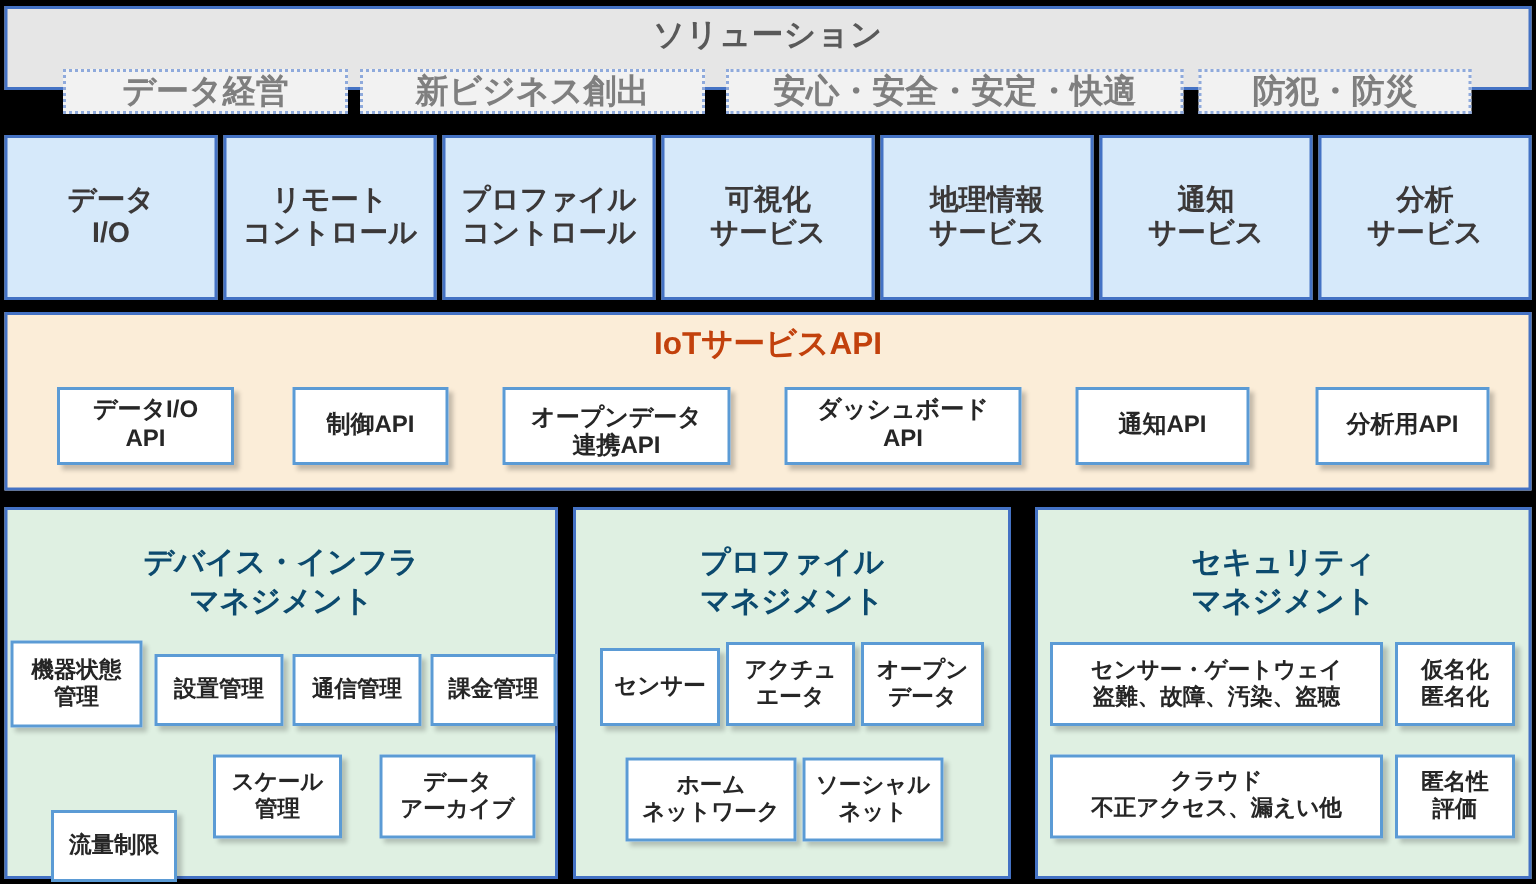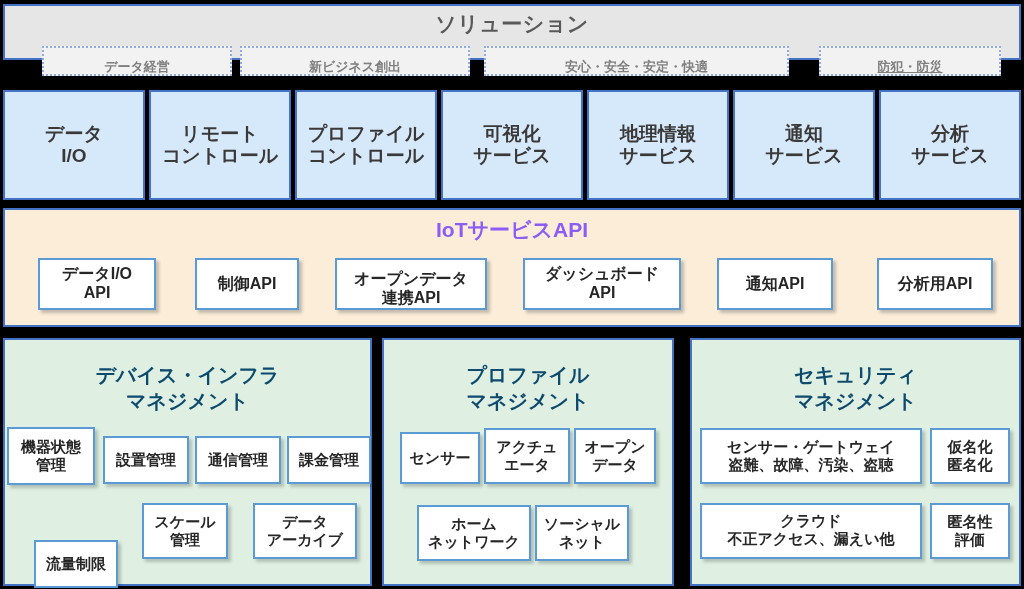--- a/index.html
+++ b/index.html
@@ -23,38 +23,38 @@
     background:#E6E6E6;border:2px solid #4472C4;box-sizing:border-box;
   }
   .solution-title{
     position:absolute;left:0;top:4px;width:100%;height:28px;
     font-size:21px;font-weight:bold;color:#595959;
     letter-spacing:.5px;
   }
   .sol-box{
     position:absolute;top:40px;height:30px;
     background:#F2F2F2;border:2px dotted #8FAADC;box-sizing:border-box;
-    font-size:13px;font-weight:bold;color:#7F7F7F;align-items:flex-end;
+    font-size:22px;font-weight:bold;color:#7F7F7F;align-items:flex-end;
   }
 
   
   .svc-box{
     position:absolute;top:90px;height:110px;
     background:#D6E9FA;border:2px solid #4472C4;box-sizing:border-box;
     font-size:19px;font-weight:bold;color:#3B3838;
   }
 
   
   .api-panel{
     position:absolute;left:3px;top:208px;width:1018px;height:119px;
     background:#FBEDD8;border:2px solid #4472C4;box-sizing:border-box;
   }
   .api-title{
     position:absolute;left:0;top:6px;width:100%;height:28px;
-    font-size:21px;font-weight:bold;color:#8b5cf6;
+    font-size:21px;font-weight:bold;color:#c2410c;
   }
   .api-box{
     position:absolute;top:48px;height:52px;
     background:#FFFFFF;border:2px solid #5B9BD5;box-sizing:border-box;
     font-size:16px;font-weight:bold;color:#262626;
     box-shadow:3px 3px 3px rgba(0,0,0,.22);
   }
 
   
   .mgmt-panel{
@@ -83,21 +83,21 @@
 
     <div class="sol-box ctr" style="left:37px;width:190px;">
       <span>データ経営</span>
     </div>
     <div class="sol-box ctr" style="left:235px;width:230px;">
       <span>新ビジネス創出</span>
     </div>
     <div class="sol-box ctr" style="left:479px;width:305px;">
       <span>安心・安全・安定・快適</span>
     </div>
-    <div class="sol-box ctr" style="left:814px;width:182px;text-decoration:underline;">
+    <div class="sol-box ctr" style="left:794px;width:182px;">
       <span>防犯・防災</span>
     </div>
   </div>
 
   <div class="svc-box ctr" style="left:3px;width:142px;">
     <div>
       <div>データ</div>
       <div>I/O</div>
     </div>
   </div>

